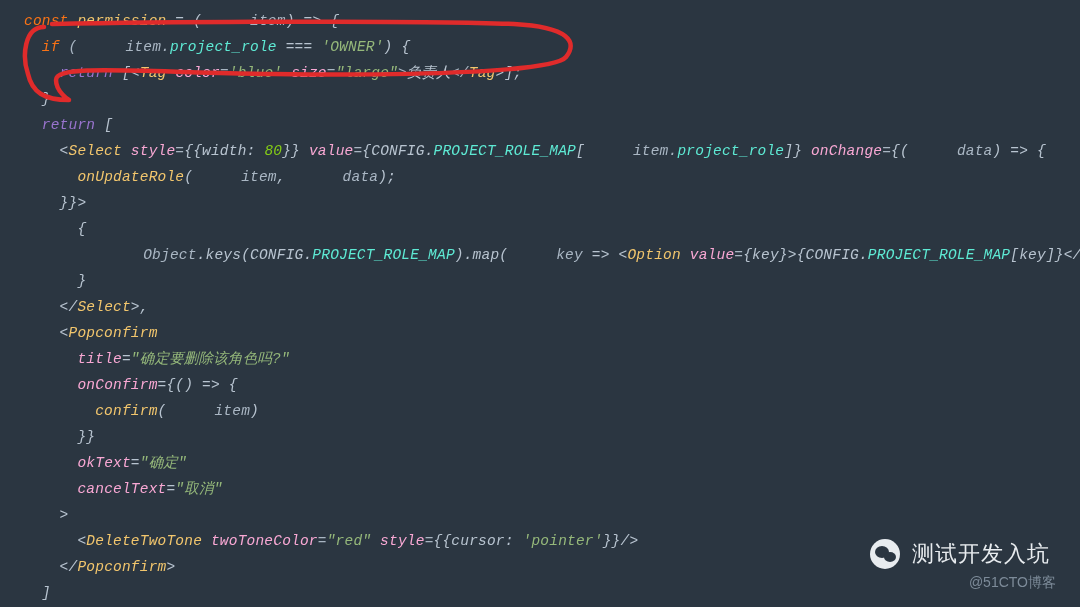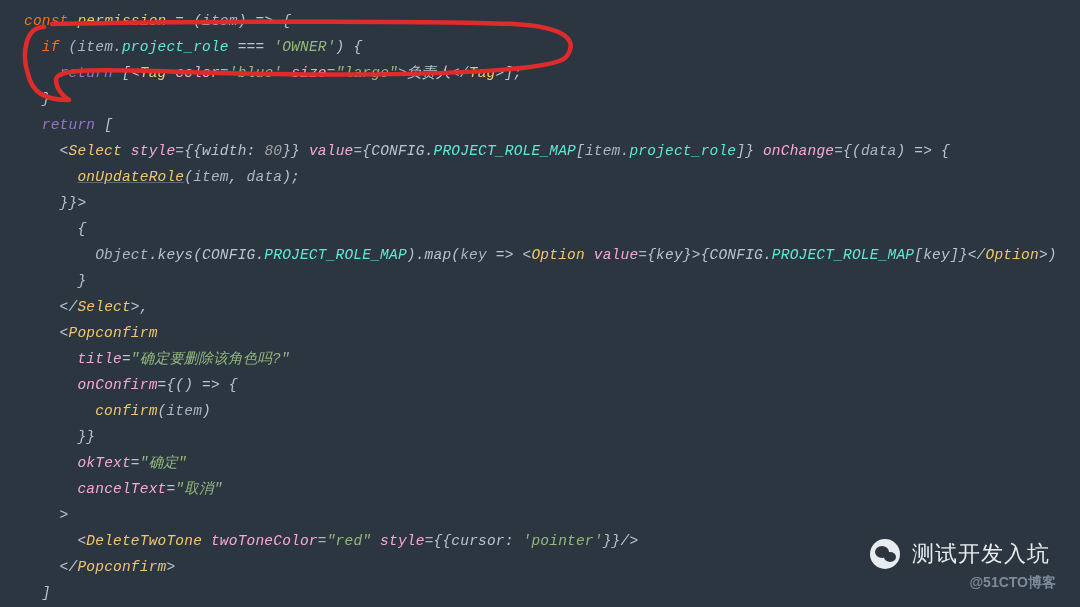--- a/index.html
+++ b/index.html
@@ -17,24 +17,24 @@
   }
   pre { white-space: pre; font-family: inherit; font-style: italic; letter-spacing: 0.2px; }
   .kw   { color: #f97316; }
   .ret  { color: #9974ce; }
   .fn   { color: #f2c66d; }
   .prop { color: #5eead4; }
   .tag  { color: #f2c66d; }
   .txt  { color: #b8c4d0; }
   .str  { color: #95b87a; }
   .op   { color: #b8c4d0; }
-  .num  { color: #a3a3a3; }
+  .num  { color: #84cc16; }
   .attr { color: #f9a8d4; font-style: italic; }
-  .c    { color: #aab7c4; }
-  .u    { text-decoration: underline; text-decoration-color: #5a6a78; }
+  .c    { color: #aab7c4; margin-left: 48px; }
+  .u    { text-decoration-color: #5a6a78; }
 
   .annotation {
     position: absolute;
     left: 14px;
     top: 2px;
     pointer-events: none;
   }
   .watermark-wechat {
     position: absolute;
     right: 30px;
@@ -63,21 +63,20 @@
   .wechat-icon::before { width: 14px; height: 12px; left: 5px; top: 7px; }
   .wechat-icon::after  { width: 12px; height: 10px; right: 4px; bottom: 7px; }
   .watermark-blog {
     position: absolute;
     right: 24px;
     bottom: 12px;
     color: #7d8b99;
     font-family: "Microsoft YaHei", sans-serif;
     font-style: normal;
     font-size: 14px;
-    font-weight: bold;
   }
 </style>
 </head>
 <body>
 
 <pre><span class="kw">const</span> <span class="fn">permission</span> <span class="op">= (</span><span class="c">item</span><span class="op">) =&gt; {</span>
   <span class="kw">if</span> (<span class="c">item</span>.<span class="prop">project_role</span> <span class="op">=== </span><span class="str">'OWNER'</span><span class="op">) {</span>
     <span class="ret">return</span> <span class="op">[&lt;</span><span class="tag">Tag</span> <span class="attr">color</span>=<span class="str">'blue'</span> <span class="attr">size</span>=<span class="str">"large"</span>&gt;<span class="txt">负责人</span>&lt;/<span class="tag">Tag</span><span class="op">&gt;];</span>
   <span class="op">}</span>
   <span class="ret">return</span> <span class="op">[</span>

